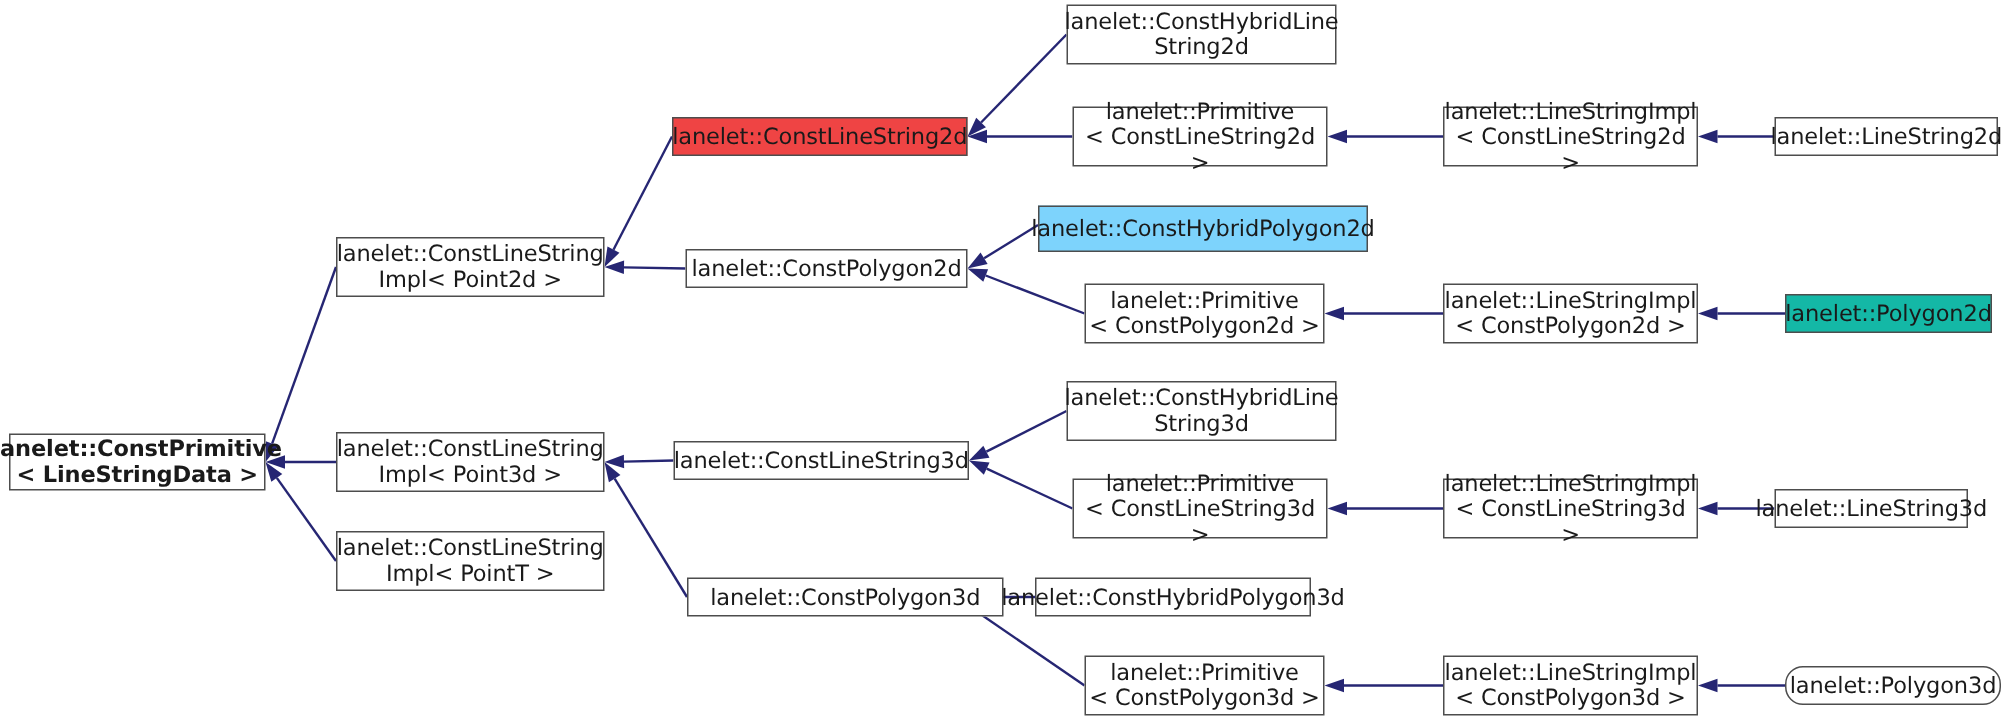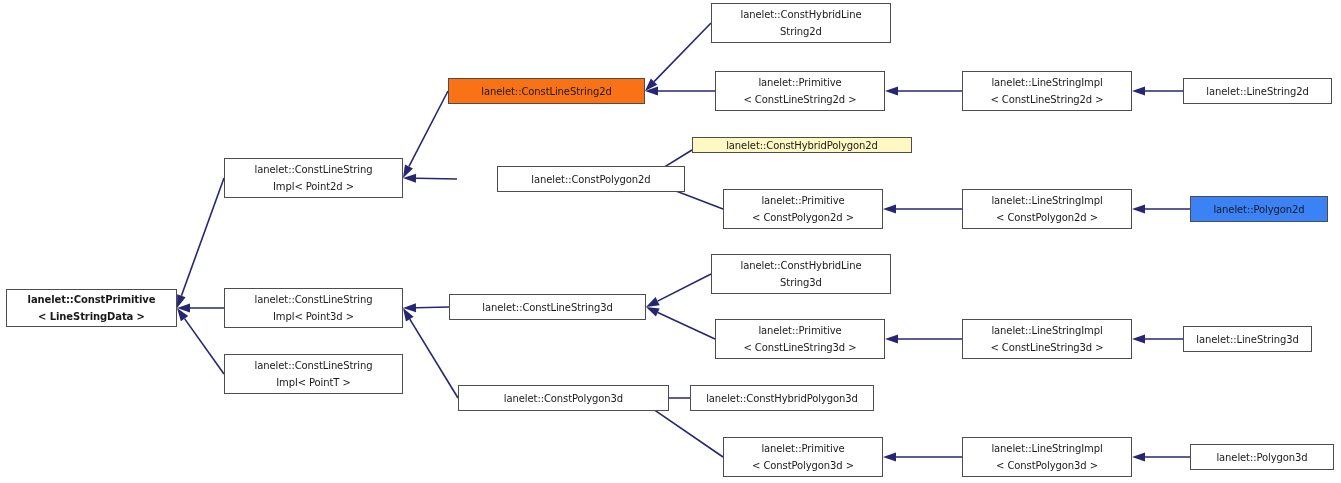--- a/index.html
+++ b/index.html
@@ -26,21 +26,21 @@
   .node {
     position: absolute;
     box-sizing: border-box;
     border: 1px solid #4d4d4d;
     background: #ffffff;
     color: #1a1a1a;
     display: flex;
     align-items: center;
     justify-content: center;
     text-align: center;
-    font-size: 10px;
+    font-size: 15px;
     line-height: 17px;
     letter-spacing: -0.1px;
     white-space: pre-line;
     z-index: 2;
   }
 </style>
 </head>
 <body>
 
 <div id="diagram" style="background: rgb(255, 255, 255);">
@@ -93,43 +93,43 @@
       <polygon points="1132,457 1145,452.5 1145,461.5" fill="#262673"></polygon>
     </svg>
 <div class="node" style="left: 6px; top: 289px; width: 171px; height: 38px; border-color: rgb(77, 77, 77); background: rgb(255, 255, 255); color: rgb(26, 26, 26); font-weight: bold;">lanelet::ConstPrimitive
 &lt; LineStringData &gt;</div>
     <div class="node" style="left: 224px; top: 158px; width: 179px; height: 40px; border-color: rgb(77, 77, 77); background: rgb(255, 255, 255); color: rgb(26, 26, 26);">lanelet::ConstLineString
 Impl&lt; Point2d &gt;</div>
     <div class="node" style="left: 224px; top: 288px; width: 179px; height: 40px; border-color: rgb(77, 77, 77); background: rgb(255, 255, 255); color: rgb(26, 26, 26);">lanelet::ConstLineString
 Impl&lt; Point3d &gt;</div>
     <div class="node" style="left: 224px; top: 354px; width: 179px; height: 40px; border-color: rgb(77, 77, 77); background: rgb(255, 255, 255); color: rgb(26, 26, 26);">lanelet::ConstLineString
 Impl&lt; PointT &gt;</div>
-    <div class="node" style="left: 448px; top: 78px; width: 197px; height: 26px; border-color: rgb(77, 77, 77); background: #f97316; color: rgb(26, 26, 26);">lanelet::ConstLineString2d</div>
-    <div class="node" style="left: 457px; top: 166px; width: 188px; height: 26px; border-color: rgb(77, 77, 77); background: rgb(255, 255, 255); color: rgb(26, 26, 26); margin-left: 40px;">lanelet::ConstPolygon2d</div>
+    <div class="node" style="left: 448px; top: 78px; width: 197px; height: 26px; border-color: rgb(77, 77, 77); background: #ef4444; color: rgb(26, 26, 26);">lanelet::ConstLineString2d</div>
+    <div class="node" style="left: 457px; top: 166px; width: 188px; height: 26px; border-color: rgb(77, 77, 77); background: rgb(255, 255, 255); color: rgb(26, 26, 26);">lanelet::ConstPolygon2d</div>
     <div class="node" style="left: 449px; top: 294px; width: 197px; height: 26px; border-color: rgb(77, 77, 77); background: rgb(255, 255, 255); color: rgb(26, 26, 26);">lanelet::ConstLineString3d</div>
     <div class="node" style="left: 458px; top: 385px; width: 211px; height: 26px; border-color: rgb(77, 77, 77); background: rgb(255, 255, 255); color: rgb(26, 26, 26);">lanelet::ConstPolygon3d</div>
     <div class="node" style="left: 711px; top: 3px; width: 180px; height: 40px; border-color: rgb(77, 77, 77); background: rgb(255, 255, 255); color: rgb(26, 26, 26);">lanelet::ConstHybridLine
 String2d</div>
     <div class="node" style="left: 715px; top: 71px; width: 170px; height: 40px; border-color: rgb(77, 77, 77); background: rgb(255, 255, 255); color: rgb(26, 26, 26);">lanelet::Primitive
 &lt; ConstLineString2d &gt;</div>
-    <div class="node" style="left: 692px; top: 137px; width: 220px; height: 16px; border-color: rgb(77, 77, 77); background: #fef9c3; color: rgb(26, 26, 26);">lanelet::ConstHybridPolygon2d</div>
+    <div class="node" style="left: 692px; top: 137px; width: 220px; height: 31px; border-color: rgb(77, 77, 77); background: #7dd3fc; color: rgb(26, 26, 26);">lanelet::ConstHybridPolygon2d</div>
     <div class="node" style="left: 723px; top: 189px; width: 160px; height: 40px; border-color: rgb(77, 77, 77); background: rgb(255, 255, 255); color: rgb(26, 26, 26);">lanelet::Primitive
 &lt; ConstPolygon2d &gt;</div>
     <div class="node" style="left: 711px; top: 254px; width: 180px; height: 40px; border-color: rgb(77, 77, 77); background: rgb(255, 255, 255); color: rgb(26, 26, 26);">lanelet::ConstHybridLine
 String3d</div>
     <div class="node" style="left: 715px; top: 319px; width: 170px; height: 40px; border-color: rgb(77, 77, 77); background: rgb(255, 255, 255); color: rgb(26, 26, 26);">lanelet::Primitive
 &lt; ConstLineString3d &gt;</div>
     <div class="node" style="left: 690px; top: 385px; width: 184px; height: 26px; border-color: rgb(77, 77, 77); background: rgb(255, 255, 255); color: rgb(26, 26, 26);">lanelet::ConstHybridPolygon3d</div>
     <div class="node" style="left: 723px; top: 437px; width: 160px; height: 40px; border-color: rgb(77, 77, 77); background: rgb(255, 255, 255); color: rgb(26, 26, 26);">lanelet::Primitive
 &lt; ConstPolygon3d &gt;</div>
     <div class="node" style="left: 962px; top: 71px; width: 170px; height: 40px; border-color: rgb(77, 77, 77); background: rgb(255, 255, 255); color: rgb(26, 26, 26);">lanelet::LineStringImpl
 &lt; ConstLineString2d &gt;</div>
     <div class="node" style="left: 962px; top: 189px; width: 170px; height: 40px; border-color: rgb(77, 77, 77); background: rgb(255, 255, 255); color: rgb(26, 26, 26);">lanelet::LineStringImpl
 &lt; ConstPolygon2d &gt;</div>
     <div class="node" style="left: 962px; top: 319px; width: 170px; height: 40px; border-color: rgb(77, 77, 77); background: rgb(255, 255, 255); color: rgb(26, 26, 26);">lanelet::LineStringImpl
 &lt; ConstLineString3d &gt;</div>
     <div class="node" style="left: 962px; top: 437px; width: 170px; height: 40px; border-color: rgb(77, 77, 77); background: rgb(255, 255, 255); color: rgb(26, 26, 26);">lanelet::LineStringImpl
 &lt; ConstPolygon3d &gt;</div>
     <div class="node" style="left: 1183px; top: 78px; width: 149px; height: 26px; border-color: rgb(77, 77, 77); background: rgb(255, 255, 255); color: rgb(26, 26, 26);">lanelet::LineString2d</div>
-    <div class="node" style="left: 1190px; top: 196px; width: 138px; height: 26px; border-color: rgb(77, 77, 77); background: #3b82f6; color: rgb(26, 26, 26);">lanelet::Polygon2d</div>
+    <div class="node" style="left: 1190px; top: 196px; width: 138px; height: 26px; border-color: rgb(77, 77, 77); background: #14b8a6; color: rgb(26, 26, 26);">lanelet::Polygon2d</div>
     <div class="node" style="left: 1183px; top: 326px; width: 129px; height: 26px; border-color: rgb(77, 77, 77); background: rgb(255, 255, 255); color: rgb(26, 26, 26);">lanelet::LineString3d</div>
-    <div class="node" style="left: 1190px; top: 444px; width: 144px; height: 26px; border-color: rgb(77, 77, 77); background: rgb(255, 255, 255); color: rgb(26, 26, 26);">lanelet::Polygon3d</div>
+    <div class="node" style="left: 1190px; top: 444px; width: 144px; height: 26px; border-color: rgb(77, 77, 77); background: rgb(255, 255, 255); color: rgb(26, 26, 26); border-radius: 12px;">lanelet::Polygon3d</div>
   </div>
 
 </body></html>

